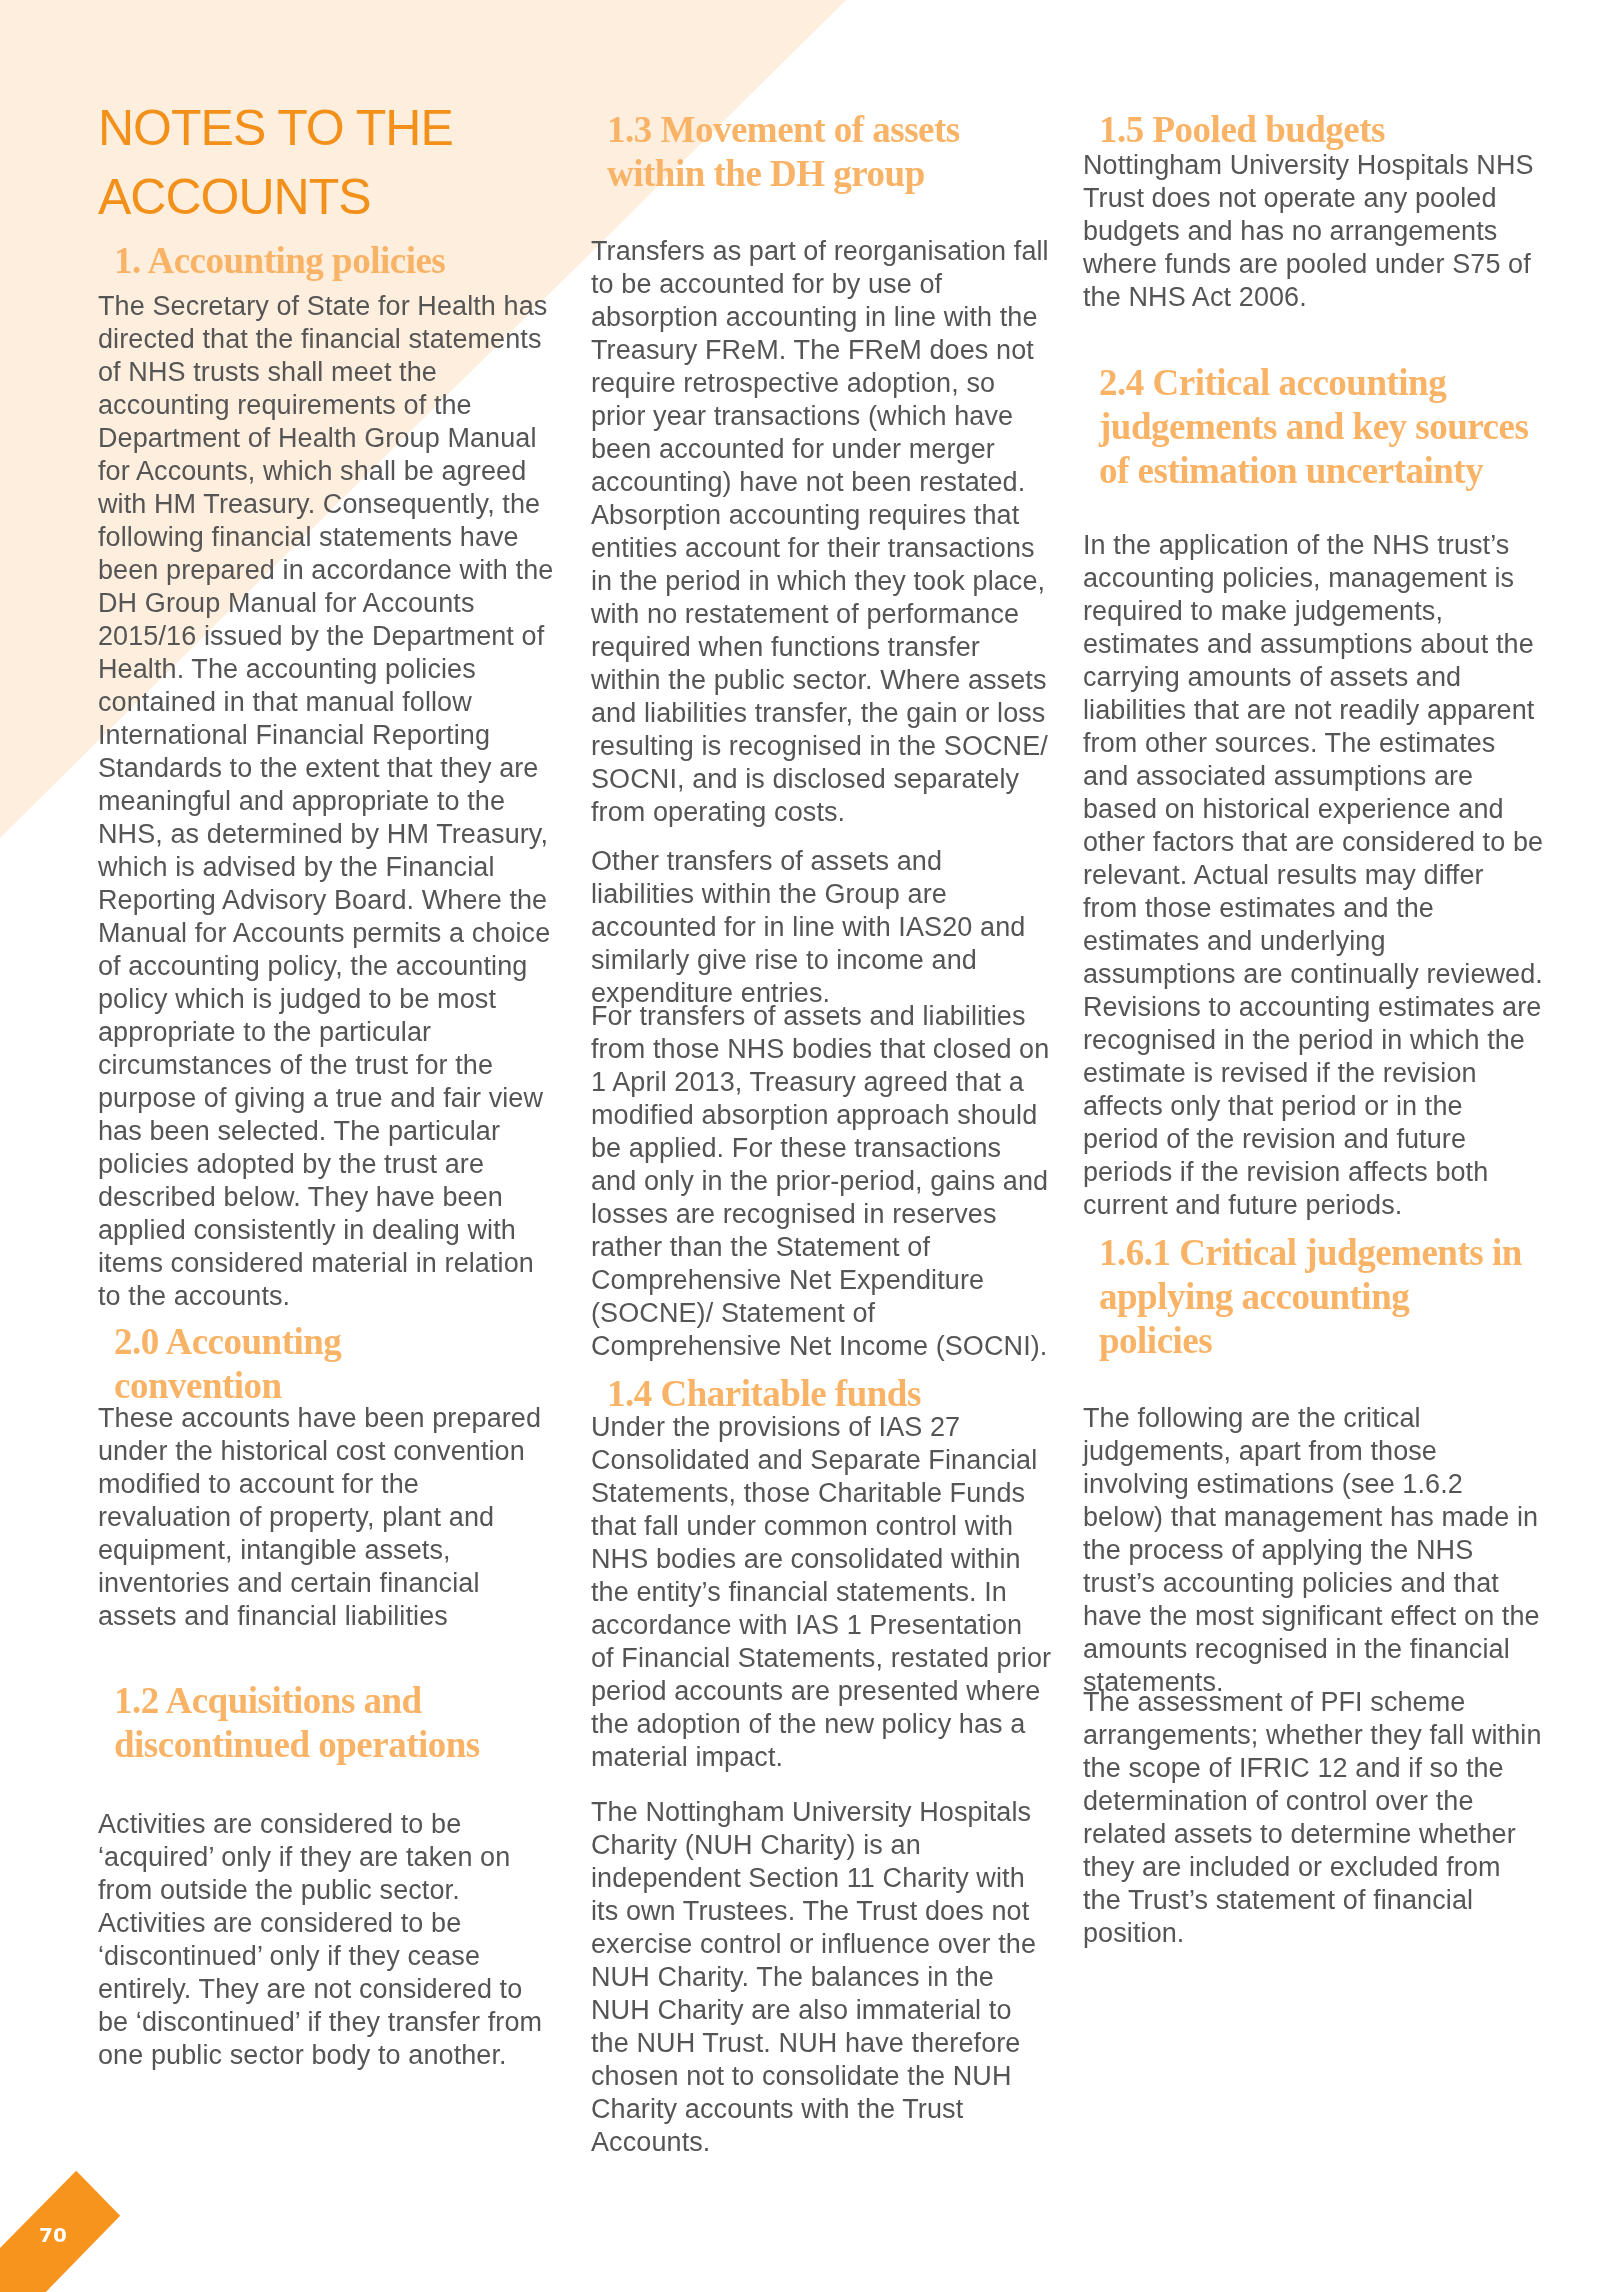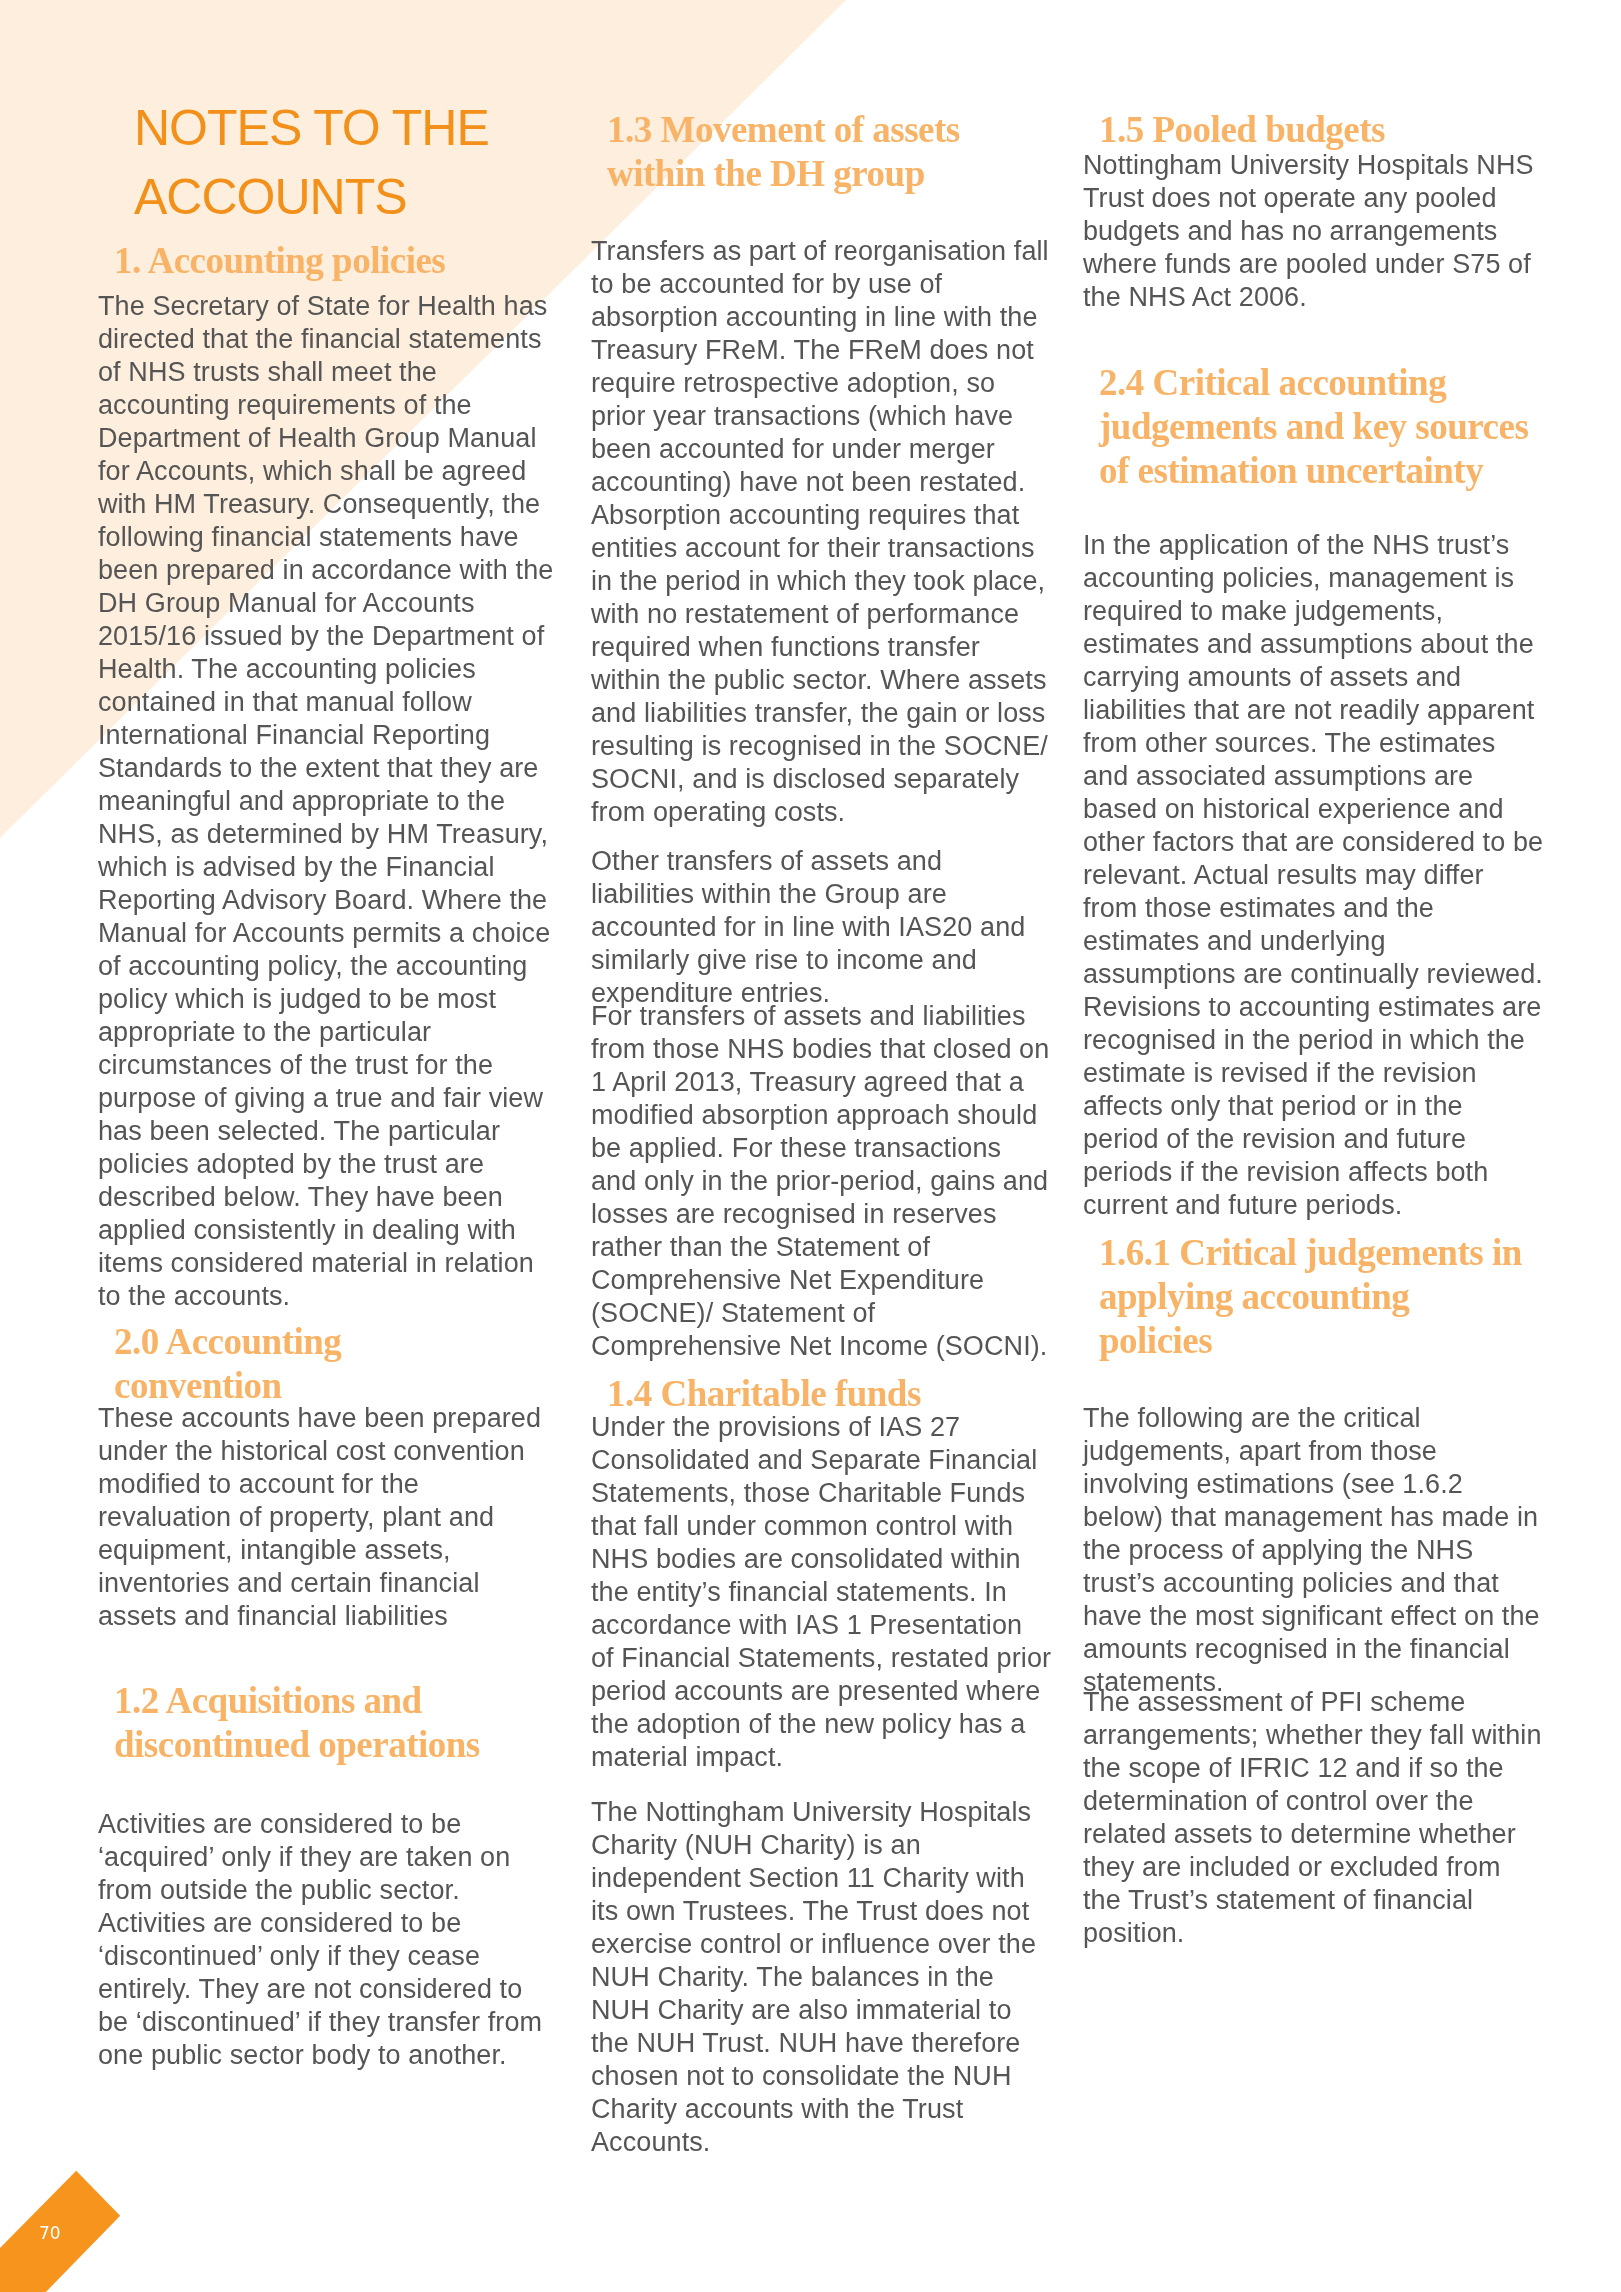--- a/index.html
+++ b/index.html
@@ -13,21 +13,21 @@
       background: #fdeedd;
       clip-path: polygon(0 0, 100% 0, 0 100%);
       z-index: 0;
     }
     .page-badge {
       position: absolute; left: 0; top: 2156px; width: 127px; height: 136px; z-index: 1;
     }
     .page-badge svg { position: absolute; left: 0; top: 0; }
     .page-number {
       position: absolute; left: 39px; top: 2223px; z-index: 2;
-      color: #ffffff; font-family: "DejaVu Sans", sans-serif; font-weight: normal; font-size: 17px;
+      color: #ffffff; font-family: "DejaVu Sans", sans-serif; font-weight: bold; font-size: 20px;
     }
     .col {
       position: absolute; top: 0; width: 461px; z-index: 2;
     }
     .col.left { left: 98px; }
     .col.mid { left: 591px; width: 461px; }
     .col.right { left: 1083px; width: 461px; }
 
     .main-title {
       color: #f39019; font-weight: normal; font-size: 50px; line-height: 69px;
@@ -41,21 +41,21 @@
       color: #555555; font-size: 27px; line-height: 33px; margin: 0;
       font-family: "Liberation Sans", sans-serif; letter-spacing: 0.1px;
     }
   </style>
 </head>
 <body>
 
 <div class="bg-triangle"></div>
 
 <div class="col left">
-  <div style="position:absolute; top:94px; left:0;margin-left:36px;">
+  <div style="position:absolute; top:94px; left:0;">
     <div class="main-title">NOTES TO THE</div>
     <div class="main-title">ACCOUNTS</div>
   </div>
 
   <h2 class="sub" style="position:absolute; top:223px; left:0; width:470px;">1. Accounting policies</h2>
   <p class="body" style="position:absolute; top:290px; left:0; width:459px;">The Secretary of State for Health has directed that the financial statements of NHS trusts shall meet the accounting requirements of the Department of Health Group Manual for Accounts, which shall be agreed with HM Treasury. Consequently, the following financial statements have been prepared in accordance with the DH Group Manual for Accounts 2015/16 issued by the Department of Health. The accounting policies contained in that manual follow International Financial Reporting Standards to the extent that they are meaningful and appropriate to the NHS, as determined by HM Treasury, which is advised by the Financial Reporting Advisory Board. Where the Manual for Accounts permits a choice of accounting policy, the accounting policy which is judged to be most appropriate to the particular circumstances of the trust for the purpose of giving a true and fair view has been selected. The particular policies adopted by the trust are described below. They have been applied consistently in dealing with items considered material in relation to the accounts.</p>
 
   <h2 class="sub" style="position:absolute; top:1304px; left:0; width:372px;">2.0 Accounting convention</h2>
   <p class="body" style="position:absolute; top:1402px; left:0; width:459px;">These accounts have been prepared under the historical cost convention modified to account for the revaluation of property, plant and equipment, intangible assets, inventories and certain financial assets and financial liabilities</p>
 

